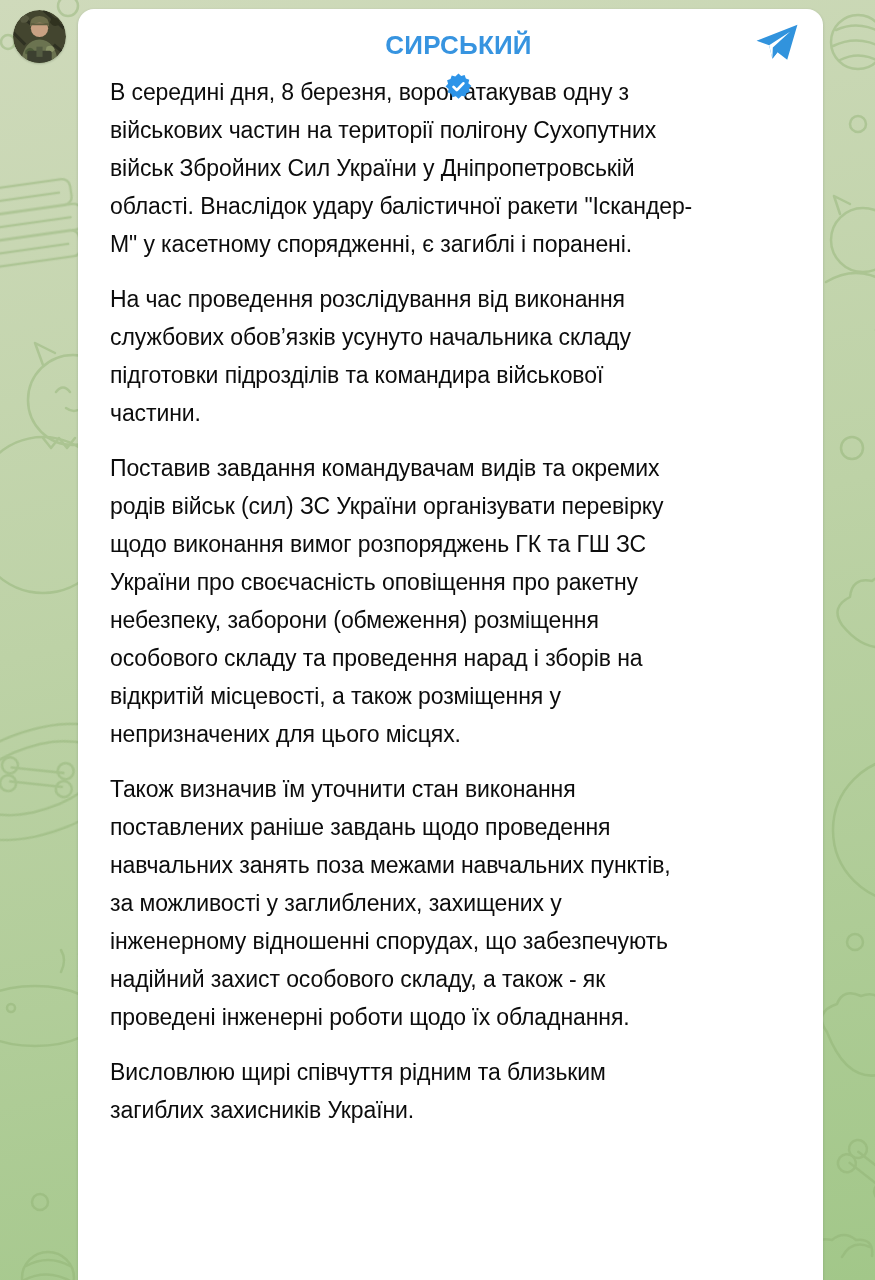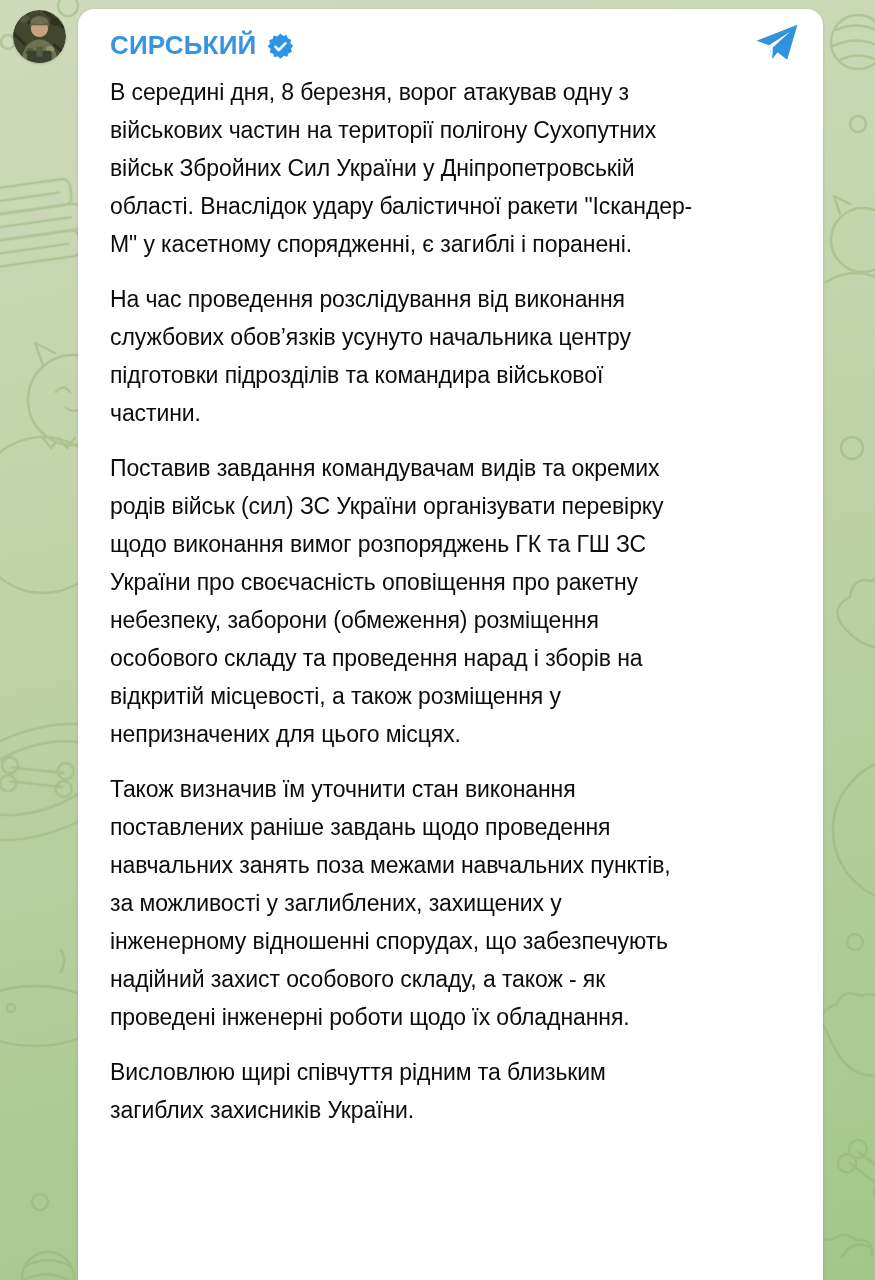--- a/index.html
+++ b/index.html
@@ -17,21 +17,21 @@
     border-radius:50%;overflow:hidden;z-index:2;
     box-shadow:0 1px 2px rgba(20,40,20,.2);
   }
   .avatar svg{display:block;width:53px;height:53px;}
   .bubble{
     position:absolute;left:78px;top:9px;width:745px;height:1400px;
     background:#ffffff;border-radius:16px;z-index:1;
     box-shadow:0 1px 3px rgba(16,35,47,.18);
     padding:21px 16px 0 32px;box-sizing:border-box;
   }
-  .header{display:flex;align-items:center;gap:10px;position:relative;height:30px;}
+  .header{display:flex;align-items:center;gap:10px;position:relative;height:30px;flex-direction:column;}
   .name{
     color:#3794e0;font-weight:bold;font-size:26px;line-height:30px;
     letter-spacing:.2px;cursor:pointer;
   }
   .badge{width:29px;height:29px;margin-top:2px;flex:0 0 auto;}
   .plane{position:absolute;right:7px;top:-7px;width:46px;height:39px;cursor:pointer;}
   .msg{margin-top:13px;width:681px;}
   .msg p{
     margin:0 0 17px 0;font-size:23px;line-height:38px;color:#0c0c0c;
     white-space:pre-line;letter-spacing:-0.1px;
@@ -177,21 +177,21 @@
       </svg>
     </div>
 
     <div class="msg">
       <p>В середині дня, 8 березня, ворог атакував одну з
 військових частин на території полігону Сухопутних
 військ Збройних Сил України у Дніпропетровській
 області. Внаслідок удару балістичної ракети "Іскандер-
 М" у касетному спорядженні, є загиблі і поранені.</p>
       <p>На час проведення розслідування від виконання
-службових обов’язків усунуто начальника центру
+службових обов’язків усунуто начальника складу
 підготовки підрозділів та командира військової
 частини.</p>
       <p>Поставив завдання командувачам видів та окремих
 родів військ (сил) ЗС України організувати перевірку
 щодо виконання вимог розпоряджень ГК та ГШ ЗС
 України про своєчасність оповіщення про ракетну
 небезпеку, заборони (обмеження) розміщення
 особового складу та проведення нарад і зборів на
 відкритій місцевості, а також розміщення у
 непризначених для цього місцях.</p>

